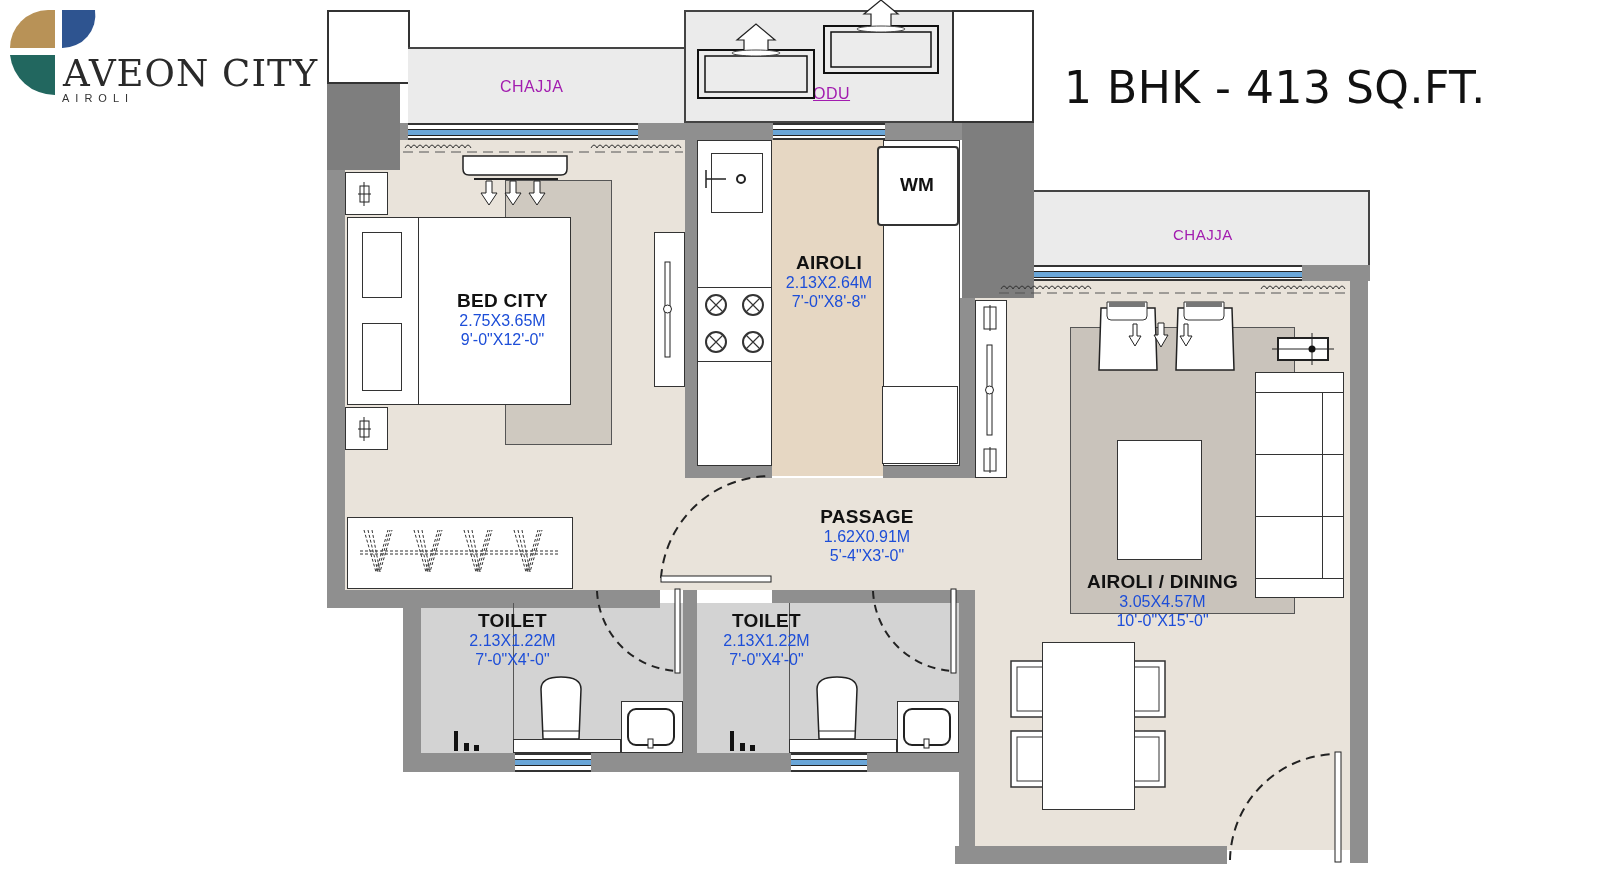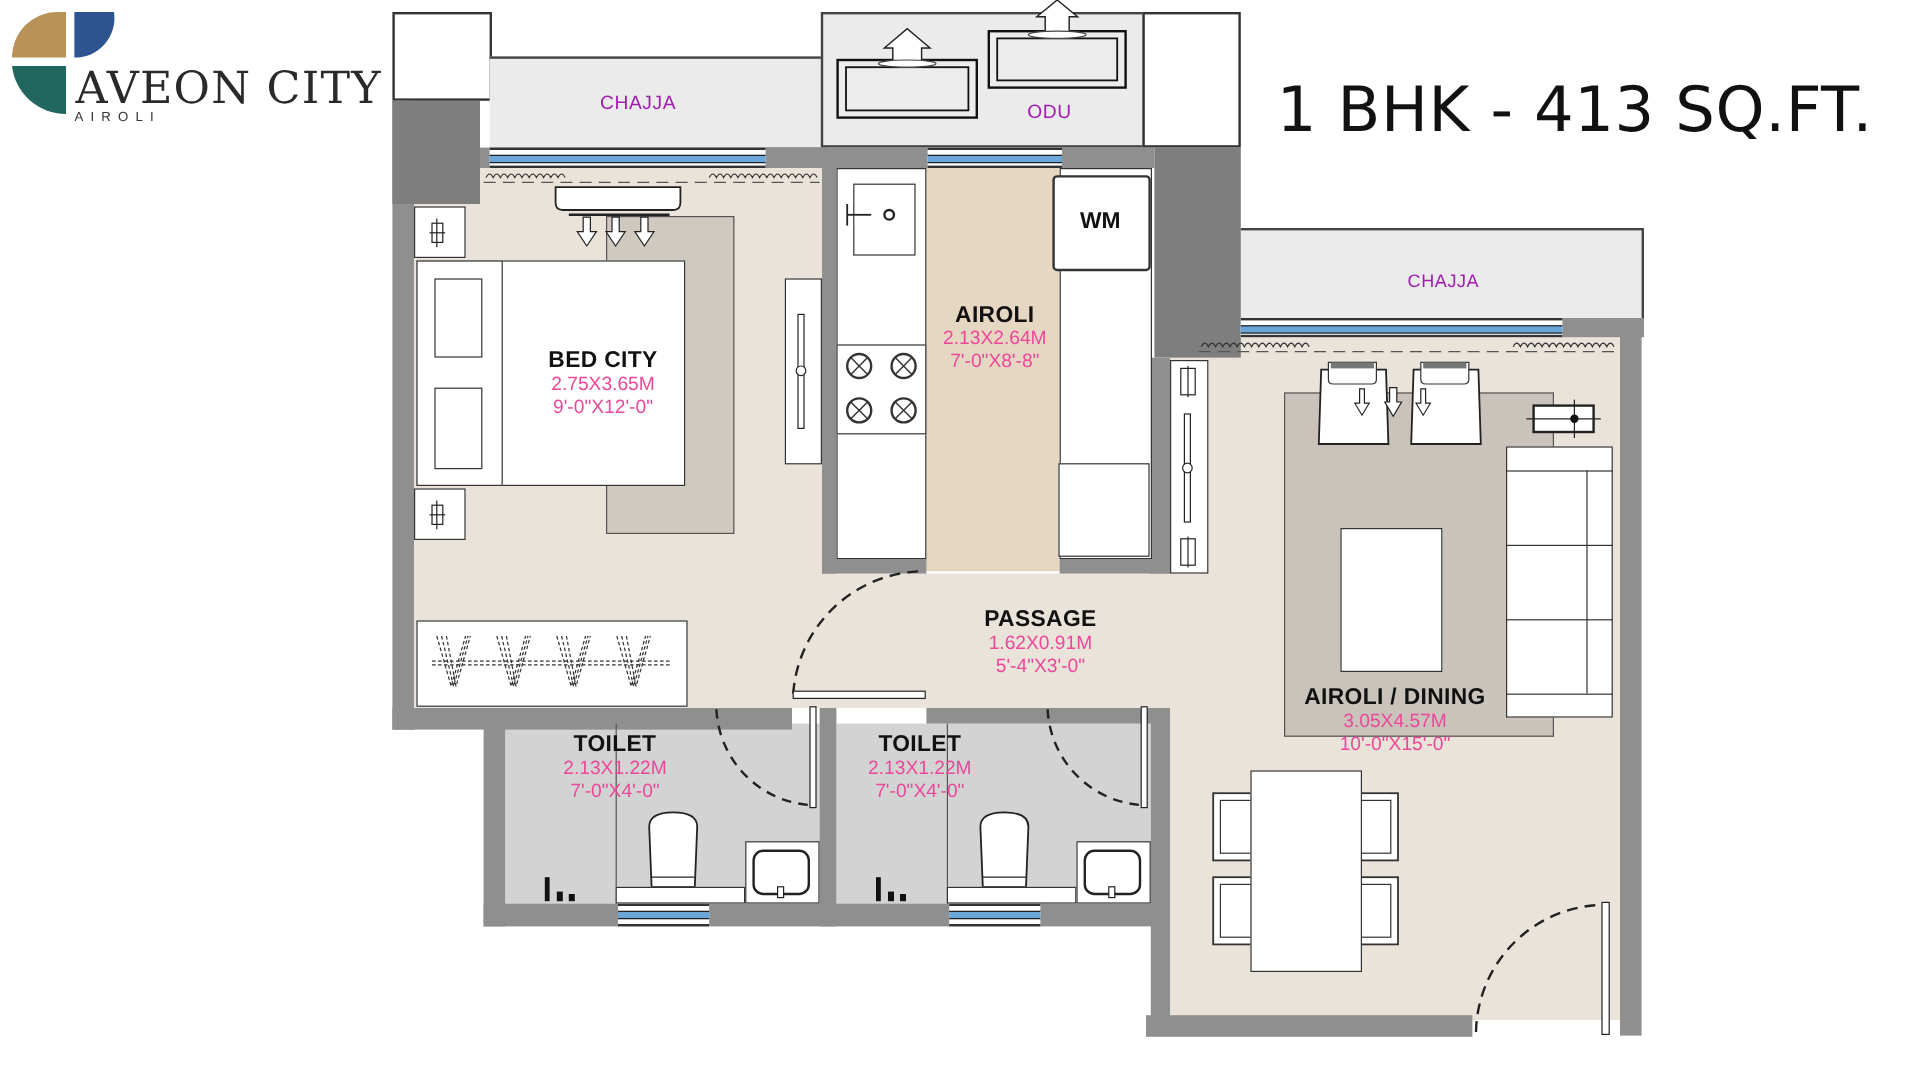--- a/index.html
+++ b/index.html
@@ -9,29 +9,29 @@
   .wall-dark{position:absolute;background:#7e7e7e;}
   .floor{position:absolute;background:#e9e3da;}
   .floor-kitchen{position:absolute;background:#e6d7c3;}
   .floor-toilet{position:absolute;background:#d3d3d3;}
   .chajja{position:absolute;background:#ebebeb;border:2px solid #444;box-sizing:border-box;}
   .white-box{position:absolute;background:#fff;border:2px solid #333;box-sizing:border-box;}
   .window{position:absolute;background:#fff;border-top:2px solid #333;border-bottom:2px solid #333;box-sizing:border-box;}
   .window .glass{position:absolute;left:0;right:0;top:4px;height:5px;background:#6aa6d8;border-top:1px solid #222;border-bottom:1px solid #222;}
   .label{position:absolute;text-align:center;color:#111;line-height:1.18;}
   .label .title{font-weight:bold;font-size:19px;letter-spacing:0.3px;}
-  .label .dim{font-size:16px;color:#ec4899;}
+  .label .dim{font-size:16px;color:#1d4ed8;}
   .chajja-text{position:absolute;font-size:16px;color:#a21caf;letter-spacing:0.5px;}
   .rug{position:absolute;background:#c9c3bb;border:1.5px solid #555;box-sizing:border-box;}
   .furn{position:absolute;background:#fff;border:1.5px solid #333;box-sizing:border-box;}
   .counter{position:absolute;background:#fff;border:1.5px solid #333;box-sizing:border-box;}
   svg{position:absolute;overflow:visible;}
   #logo-text{position:absolute;left:63px;top:52px;font-family:"DejaVu Serif",serif;font-size:37px;letter-spacing:1px;color:#2a2a2a;}
   #logo-sub{position:absolute;left:62px;top:92px;font-size:11px;letter-spacing:6px;color:#333;}
-  #plan-title{position:absolute;left:1064px;top:62px;font-size:52px;color:#111;letter-spacing:0.5px;font-family:"DejaVu Sans",sans-serif;text-align:center;}
+  #plan-title{position:absolute;left:1064px;top:62px;font-size:44px;color:#111;letter-spacing:0.5px;font-family:"DejaVu Sans",sans-serif;text-align:center;}
 </style>
 </head>
 <body>
 
 <div>
   <svg style="left:8px;top:8px;" width="90" height="90" viewBox="0 0 90 90">
     <path d="M2 40 L2 40 A38 38 0 0 1 40 2 L47 2 L47 40 Z" fill="#b89257"></path>
     <path d="M54 2 L87 2 A33 33 0 0 1 54 40 Z" fill="#2e5490"></path>
     <path d="M2 47 L47 47 L47 87 A45 45 0 0 1 2 47 Z" fill="#22675f"></path>
   </svg>
@@ -42,21 +42,21 @@
 <div id="plan-title">1 BHK - 413 SQ.FT.</div>
 
 <div>
 
   <div class="white-box" style="left:327px;top:10px;width:83px;height:74px;"></div>
 
   <div class="chajja" style="left:408px;top:47px;width:280px;height:78px;border-left:none;"></div>
   <div class="chajja-text" style="left:500px;top:78px;">CHAJJA</div>
 
   <div class="chajja" style="left:684px;top:10px;width:270px;height:113px;"></div>
-  <div class="chajja-text" style="left:856px;top:85px;">ODU</div>
+  <div class="chajja-text" style="left:813px;top:85px;text-decoration:underline;">ODU</div>
   <svg style="left:697px;top:22px;" width="120" height="80">
     <rect x="1" y="28" width="116" height="48" fill="#ececec" stroke="#111" stroke-width="2"></rect>
     <rect x="8" y="34" width="102" height="36" fill="none" stroke="#111" stroke-width="1.5"></rect>
     <path d="M47 30 L47 18 L40 18 L59 2 L78 18 L71 18 L71 30" fill="#fff" stroke="#222" stroke-width="1.2"></path>
     <ellipse cx="59" cy="31" rx="24" ry="3" fill="#fff" stroke="#444"></ellipse>
   </svg>
   <svg style="left:823px;top:0px;" width="120" height="80">
     <rect x="1" y="26" width="114" height="47" fill="#ececec" stroke="#111" stroke-width="2"></rect>
     <rect x="8" y="32" width="100" height="35" fill="none" stroke="#111" stroke-width="1.5"></rect>
     <path d="M48 28 L48 14 L41 14 L58 0 L75 14 L68 14 L68 28" fill="#fff" stroke="#222" stroke-width="1.2"></path>

